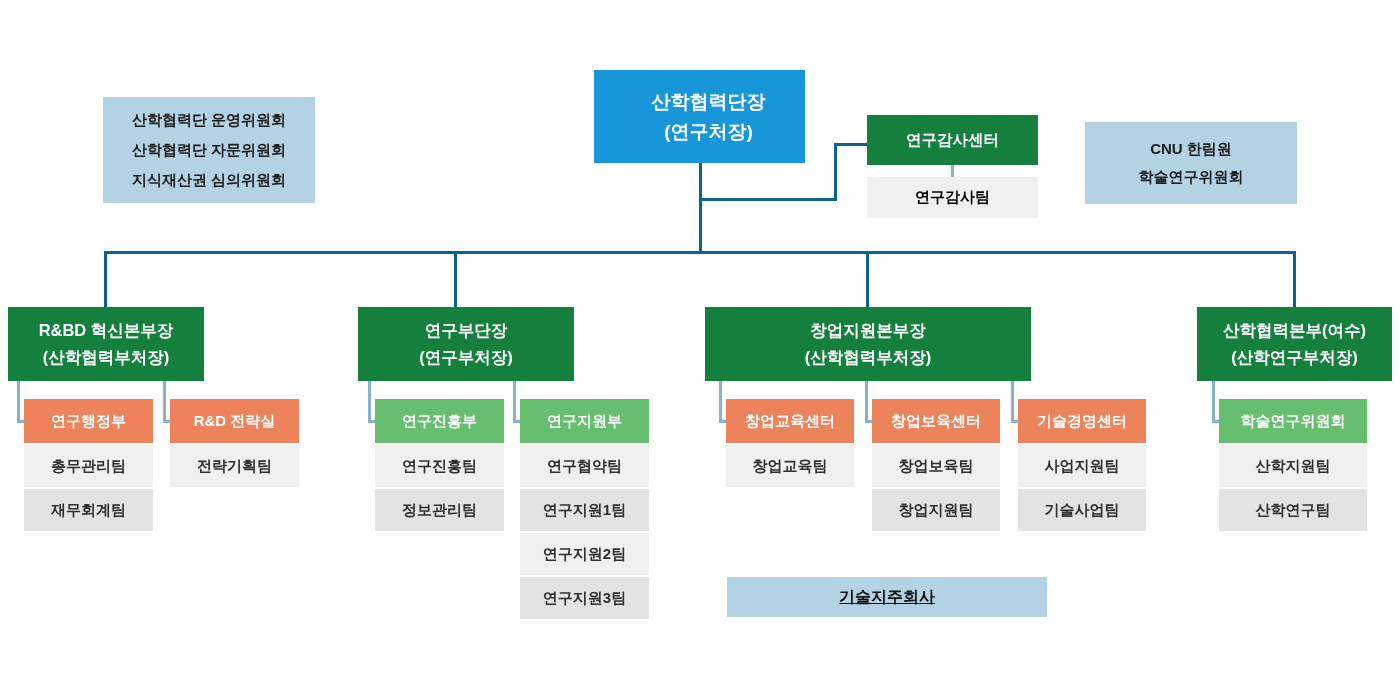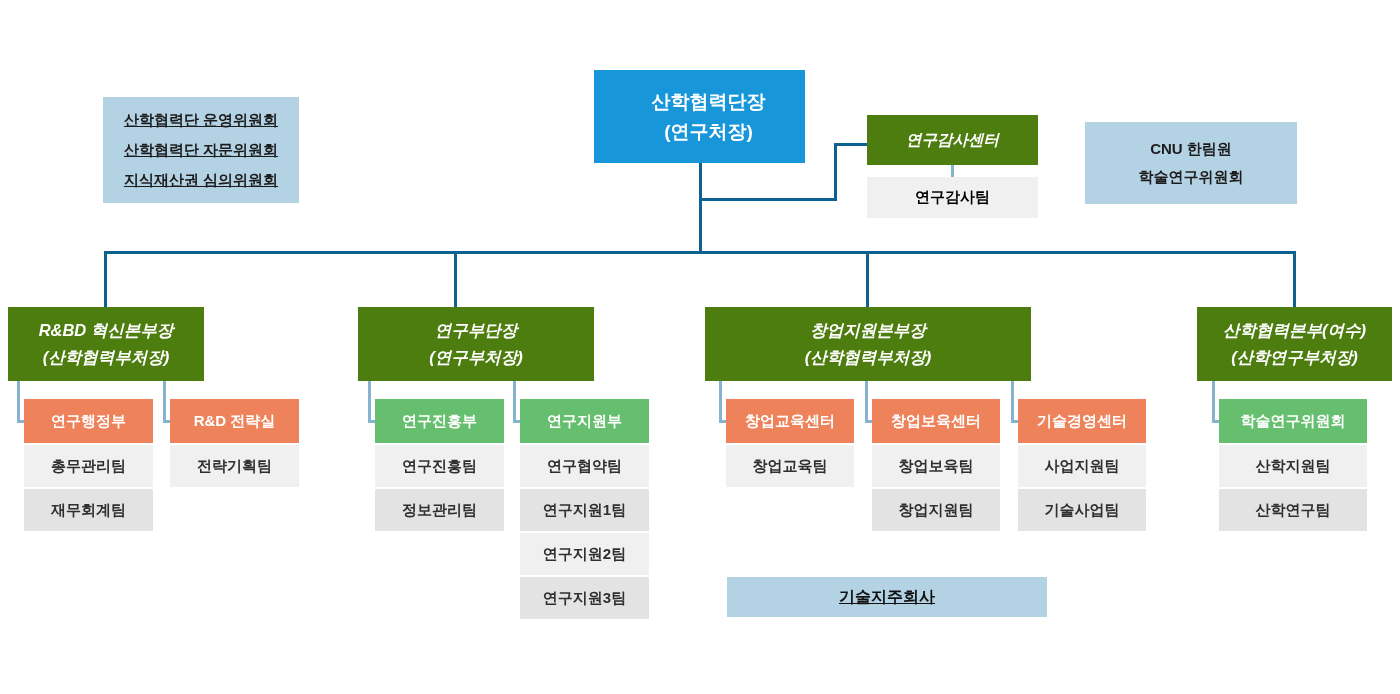--- a/index.html
+++ b/index.html
@@ -3,21 +3,21 @@
 <meta charset="utf-8">
 <style>
   html,body{margin:0;padding:0;background:#ffffff;}
   #canvas{
     position:relative;width:1400px;height:694px;background:#ffffff;overflow:hidden;
     font-family:"Liberation Sans","DejaVu Sans",sans-serif;
   }
   .box{position:absolute;display:flex;flex-direction:column;align-items:center;justify-content:center;box-sizing:border-box;text-align:center;}
   .lightblue{background:#B3D2E3;color:#1c1c1c;}
   .brightblue{background:#1896DA;color:#ffffff;}
-  .darkblue{background:#4d7c0f;color:#ffffff;font-style:italic;}
+  .darkblue{background:#15803d;color:#ffffff;}
   .top-box{font-size:19px;font-weight:bold;line-height:30px;}
   .branch-box{font-size:16.5px;font-weight:bold;line-height:27px;}
   .audit-box{font-size:15.5px;font-weight:bold;}
   .committee-box{font-size:15px;font-weight:bold;line-height:30px;}
   .cnu-box{font-size:15px;font-weight:bold;line-height:28px;}
   .holding-box{font-size:16px;font-weight:bold;color:#111111;}
   .col{position:absolute;}
   .dept-header{height:44px;display:flex;align-items:center;justify-content:center;
     color:#ffffff;font-size:15px;font-weight:bold;box-sizing:border-box;}
   .dept-header.orange{background:#EE825A;}
@@ -59,21 +59,21 @@
   <div class="line lt" style="left:719px;top:381px;width:3px;height:42px;"></div>
   <div class="line lt" style="left:719px;top:420px;width:7px;height:3px;"></div>
   <div class="line lt" style="left:865px;top:381px;width:3px;height:42px;"></div>
   <div class="line lt" style="left:865px;top:420px;width:7px;height:3px;"></div>
   <div class="line lt" style="left:1011px;top:381px;width:3px;height:42px;"></div>
   <div class="line lt" style="left:1011px;top:420px;width:7px;height:3px;"></div>
 
   <div class="line lt" style="left:1212px;top:381px;width:3px;height:42px;"></div>
   <div class="line lt" style="left:1212px;top:420px;width:7px;height:3px;"></div>
 
-  <div class="box lightblue committee-box" style="left:103px;top:97px;width:196px;height:106px;text-decoration:underline;">
+  <div class="box lightblue committee-box" style="left:103px;top:97px;width:212px;height:106px;">
     <div>산학협력단 운영위원회</div>
     <div>산학협력단 자문위원회</div>
     <div>지식재산권 심의위원회</div>
   </div>
 
   <div class="box brightblue top-box" style="left:594px;top:70px;width:211px;height:93px;padding-left:18px;">
     <div>산학협력단장</div>
     <div>(연구처장)</div>
   </div>
 
@@ -90,21 +90,21 @@
   </div>
 
   <div class="box lightblue holding-box" style="left:727px;top:577px;width:320px;height:40px;text-decoration:underline;">
     <div>기술지주회사</div>
   </div>
 
   <div class="box darkblue branch-box" style="left:8px;top:307px;width:196px;height:74px;">
     <div>R&amp;BD 혁신본부장</div>
     <div>(산학협력부처장)</div>
   </div>
-  <div class="box darkblue branch-box" style="left:358px;top:307px;width:236px;height:74px;">
+  <div class="box darkblue branch-box" style="left:358px;top:307px;width:216px;height:74px;">
     <div>연구부단장</div>
     <div>(연구부처장)</div>
   </div>
   <div class="box darkblue branch-box" style="left:705px;top:307px;width:326px;height:74px;">
     <div>창업지원본부장</div>
     <div>(산학협력부처장)</div>
   </div>
   <div class="box darkblue branch-box" style="left:1197px;top:307px;width:195px;height:74px;">
     <div>산학협력본부(여수)</div>
     <div>(산학연구부처장)</div>

